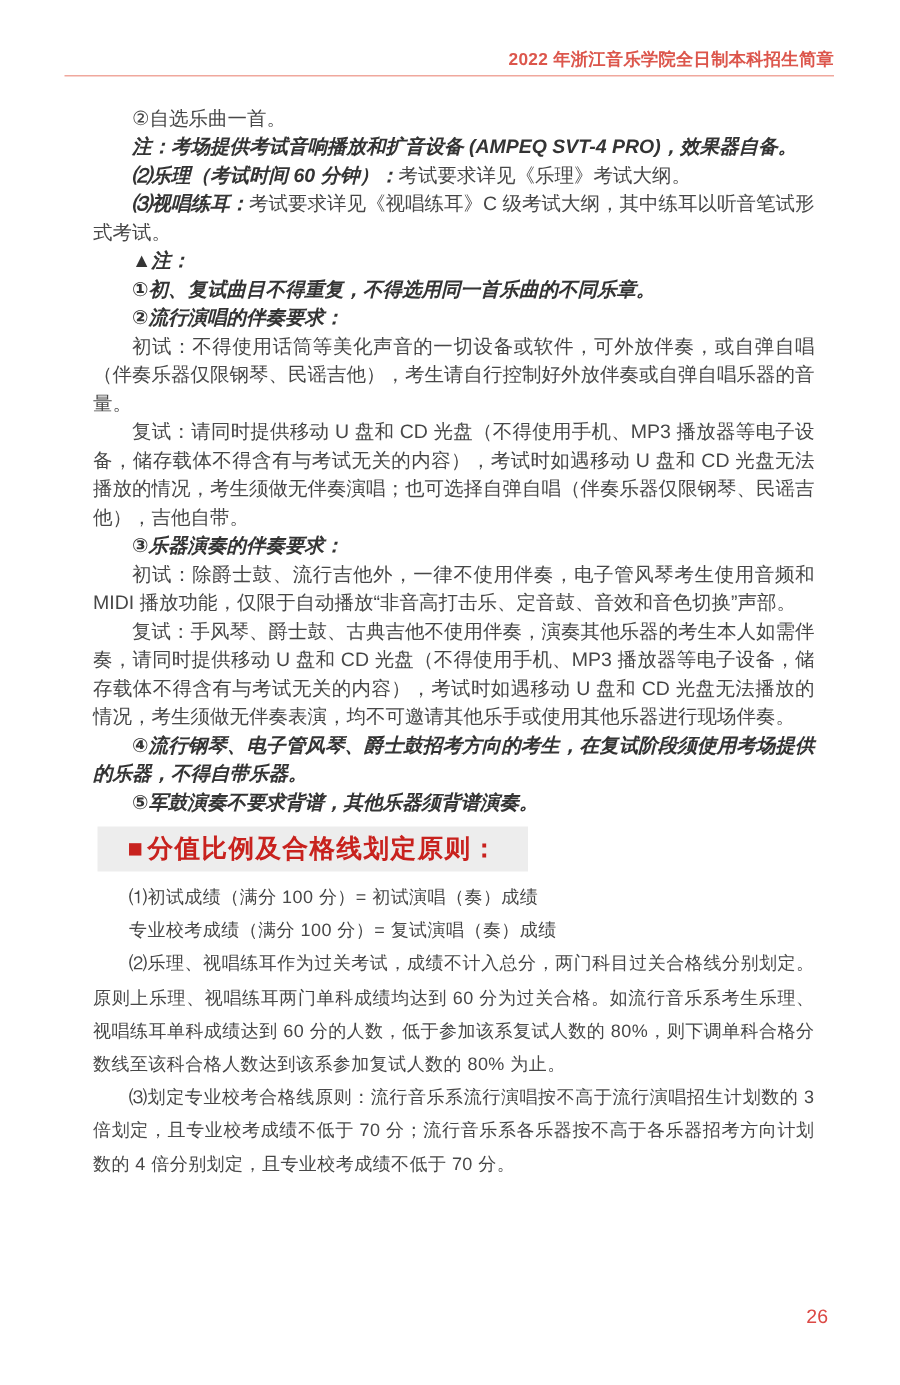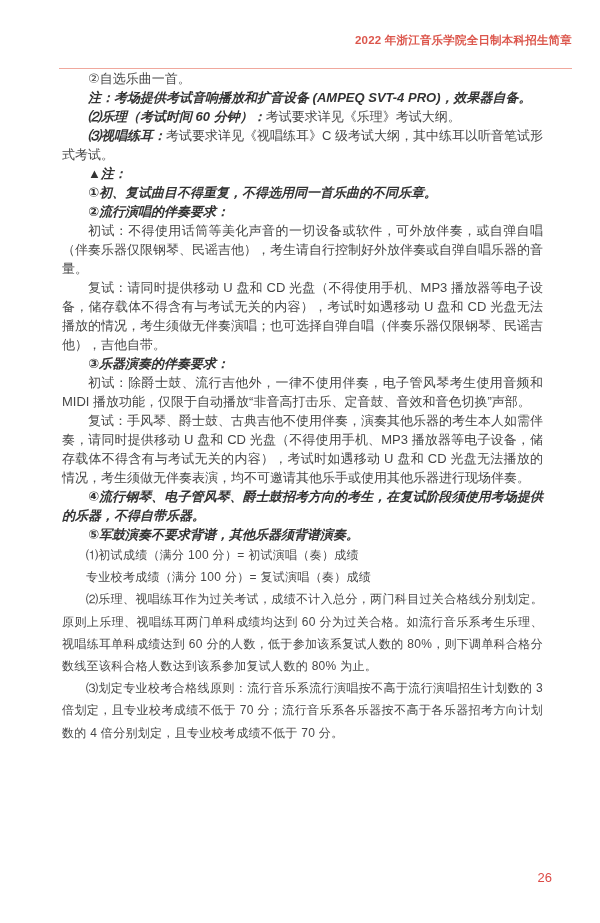--- a/index.html
+++ b/index.html
@@ -4,22 +4,22 @@
 <style>
   html, body { margin:0; padding:0; }
   body {
     width:600px; height:923px;
     background:#ffffff;
     position:relative;
     overflow:hidden;
     font-family:"Liberation Sans","DejaVu Sans",sans-serif;
   }
   .header {
-    position:absolute; top:0; left:59px; width:513px;
-    padding-top:30px; padding-bottom:20px;
+    position:absolute; top:0; left:43px; width:513px;
+    padding-top:30px; padding-bottom:2px;
     border-bottom:1px solid #f0a89d;
     text-align:right;
   }
   .header-title {
     color:#dc564c; font-size:11.5px; font-weight:bold; letter-spacing:0.2px;
   }
   .content {
     position:absolute; top:69px; left:62px; width:481px;
   }
   .content p {
@@ -58,20 +58,23 @@
   <p class="sm"><span class="b">①初、复试曲目不得重复，不得选用同一首乐曲的不同乐章。</span><span></span></p>
   <p class="sm"><span class="b">②流行演唱的伴奏要求：</span><span></span></p>
   <p class="sm"><span class="b"></span><span>初试：不得使用话筒等美化声音的一切设备或软件，可外放伴奏，或自弹自唱（伴奏乐器仅限钢琴、民谣吉他），考生请自行控制好外放伴奏或自弹自唱乐器的音量。</span></p>
   <p class="sm"><span class="b"></span><span>复试：请同时提供移动 U 盘和 CD 光盘（不得使用手机、MP3 播放器等电子设备，储存载体不得含有与考试无关的内容），考试时如遇移动 U 盘和 CD 光盘无法播放的情况，考生须做无伴奏演唱；也可选择自弹自唱（伴奏乐器仅限钢琴、民谣吉他），吉他自带。</span></p>
   <p class="sm"><span class="b">③乐器演奏的伴奏要求：</span><span></span></p>
   <p class="sm"><span class="b"></span><span>初试：除爵士鼓、流行吉他外，一律不使用伴奏，电子管风琴考生使用音频和 MIDI 播放功能，仅限于自动播放“非音高打击乐、定音鼓、音效和音色切换”声部。</span></p>
   <p class="sm"><span class="b"></span><span>复试：手风琴、爵士鼓、古典吉他不使用伴奏，演奏其他乐器的考生本人如需伴奏，请同时提供移动 U 盘和 CD 光盘（不得使用手机、MP3 播放器等电子设备，储存载体不得含有与考试无关的内容），考试时如遇移动 U 盘和 CD 光盘无法播放的情况，考生须做无伴奏表演，均不可邀请其他乐手或使用其他乐器进行现场伴奏。</span></p>
   <p class="sm"><span class="b">④流行钢琴、电子管风琴、爵士鼓招考方向的考生，在复试阶段须使用考场提供的乐器，不得自带乐器。</span><span></span></p>
   <p class="sm"><span class="b">⑤军鼓演奏不要求背谱，其他乐器须背谱演奏。</span><span></span></p>
 
+  <div class="heading-row">
+    <span class="heading-bar"><span class="marker">■</span><span>分值比例及合格线划定原则：</span></span>
+  </div>
 
   <p class="lg"><span>⑴初试成绩（满分 100 分）= 初试演唱（奏）成绩</span></p>
   <p class="lg"><span>专业校考成绩（满分 100 分）= 复试演唱（奏）成绩</span></p>
   <p class="lg"><span>⑵乐理、视唱练耳作为过关考试，成绩不计入总分，两门科目过关合格线分别划定。原则上乐理、视唱练耳两门单科成绩均达到 60 分为过关合格。如流行音乐系考生乐理、视唱练耳单科成绩达到 60 分的人数，低于参加该系复试人数的 80%，则下调单科合格分数线至该科合格人数达到该系参加复试人数的 80% 为止。</span></p>
   <p class="lg"><span>⑶划定专业校考合格线原则：流行音乐系流行演唱按不高于流行演唱招生计划数的 3 倍划定，且专业校考成绩不低于 70 分；流行音乐系各乐器按不高于各乐器招考方向计划数的 4 倍分别划定，且专业校考成绩不低于 70 分。</span></p>
 
 </div>
 
 <div class="page-number">26</div>
 

